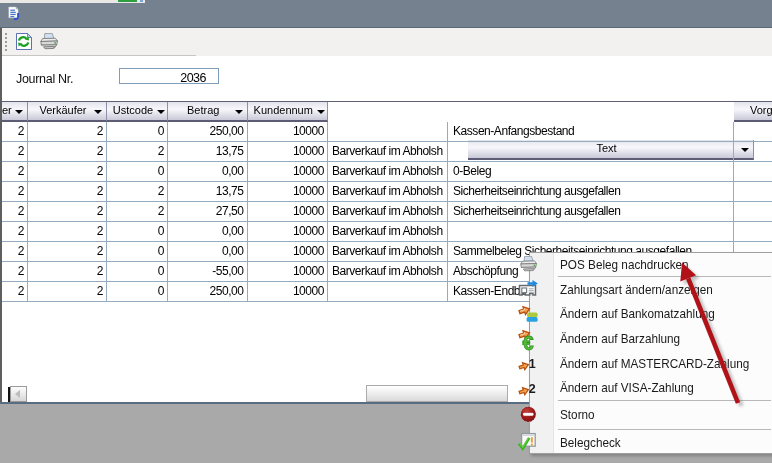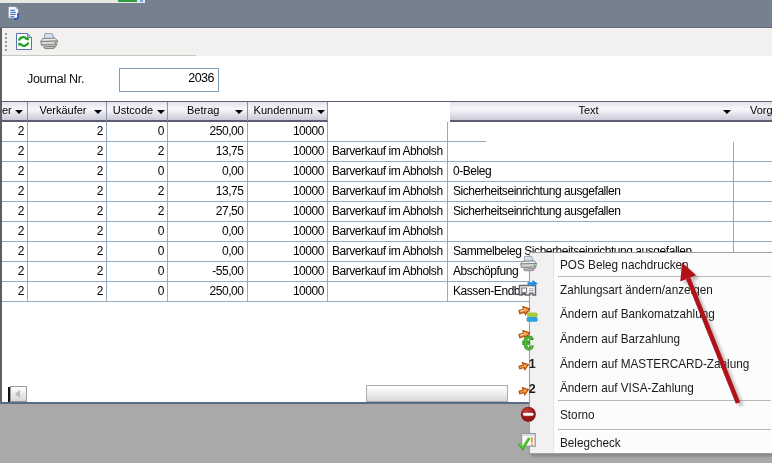--- a/index.html
+++ b/index.html
@@ -14,23 +14,23 @@
 #titlebar2{left:0;top:3px;width:145px;height:24px;background:#75818f;}
 #titletxt{left:27px;top:8px;color:#fafbfc;font-size:12px;letter-spacing:0.2px;margin-top:36px;}
 
 #toolbar{left:2px;top:28px;width:770px;height:28px;background:#f2f1ef;}
 #tbline{left:2px;top:55px;width:194px;height:1px;background:#c8c6c3;}
 #grip{left:5px;top:33px;width:2px;height:18px;
  background-image:repeating-linear-gradient(180deg,#9b9b9b 0 2px,transparent 2px 4px);}
 
 #leftborder{left:0;top:28px;width:2px;height:375px;background:#5f5f5f;}
 #panel{left:2px;top:56px;width:770px;height:46px;background:#fff;}
-#jlabel{left:16px;top:71.5px;font-size:12.5px;letter-spacing:-0.3px;color:#111;margin-left:11px;}
-#jbox{left:119px;top:68px;width:100px;height:24px;background:#fff;border:1px solid #7f9db9;box-sizing:border-box;
- font-size:12.5px;letter-spacing:-0.5px;color:#000;text-align:right;padding:2px 4px 0 0;}
+#jlabel{left:16px;top:71.5px;font-size:12.5px;letter-spacing:-0.3px;color:#111;}
+#jbox{left:119px;top:68px;width:100px;height:16px;background:#fff;border:1px solid #7f9db9;box-sizing:border-box;
+ font-size:12.5px;letter-spacing:-0.5px;color:#000;text-align:right;padding:2px 12px 0 0;}
 
 #grid{left:2px;top:102px;width:770px;height:300px;background:#fff;}
 #gridwhite{left:2px;top:302px;width:770px;height:100px;background:#fff;}
 .hdr{position:absolute;top:0;height:20px;box-sizing:border-box;
  background:linear-gradient(180deg,#e3e3ec 0%,#f7f7fb 40%,#ececf3 55%,#c9c9d8 100%);
  border-right:1px solid #8f8fa5;border-bottom:2px solid #5c5c74;
  font-size:11px;color:#000;text-align:center;line-height:17px;overflow:hidden;white-space:nowrap;padding-right:8px;}
 .arr{position:absolute;right:4px;top:8px;width:0;height:0;
  border-left:4px solid transparent;border-right:4px solid transparent;border-top:4px solid #000;}
 .row{position:absolute;left:0;width:770px;height:20px;display:flex;box-sizing:border-box;}
@@ -106,30 +106,31 @@
 <div class="abs" id="jbox">2036</div>
 
 <div class="abs" style="left:2px;top:101px;width:770px;height:1px;background:#5f5f78"></div>
 <div class="abs" id="grid">
 
  <div class="hdr" style="left:0;width:26px;text-align:left;padding-left:0;">er<span class="arr" style="right:4px"></span></div>
  <div class="hdr" style="left:26px;width:79px;">Verkäufer<span class="arr"></span></div>
  <div class="hdr" style="left:105px;width:61px;">Ustcode<span class="arr" style="right:2px"></span></div>
  <div class="hdr" style="left:166px;width:79.5px;">Betrag<span class="arr"></span></div>
  <div class="hdr" style="left:245.5px;width:80.5px;">Kundennum<span class="arr" style="right:2px"></span></div>
- <div class="hdr" style="left:448px;width:286px;">Text<span class="arr"></span></div>
+ <div class="hdr" style="left:466px;width:286px;margin-top:38px;">Text<span class="arr"></span></div>
  <div class="hdr" style="left:732px;width:38px;border-right:none;text-align:left;padding-left:16px;">Vorga</div>
 
  <div class="row" style="top:20px">
   <div class="cell c1 num">2</div>
       <div class="cell c2 num">2</div>
       <div class="cell c3 num">0</div>
   <div class="cell c4 num">250,00</div>
       <div class="cell c5 num">10000</div>
       <div class="cell c6 txt"></div>
+  <div class="cell c7 txt">Kassen-Anfangsbestand</div>
       <div class="cell c8 txt"></div>
  </div>
  <div class="row" style="top:40px">
   <div class="cell c1 num">2</div>
       <div class="cell c2 num">2</div>
       <div class="cell c3 num">2</div>
   <div class="cell c4 num">13,75</div>
       <div class="cell c5 num">10000</div>
       <div class="cell c6 txt">Barverkauf im Abholsh</div>
   <div class="cell c7 txt"></div>

